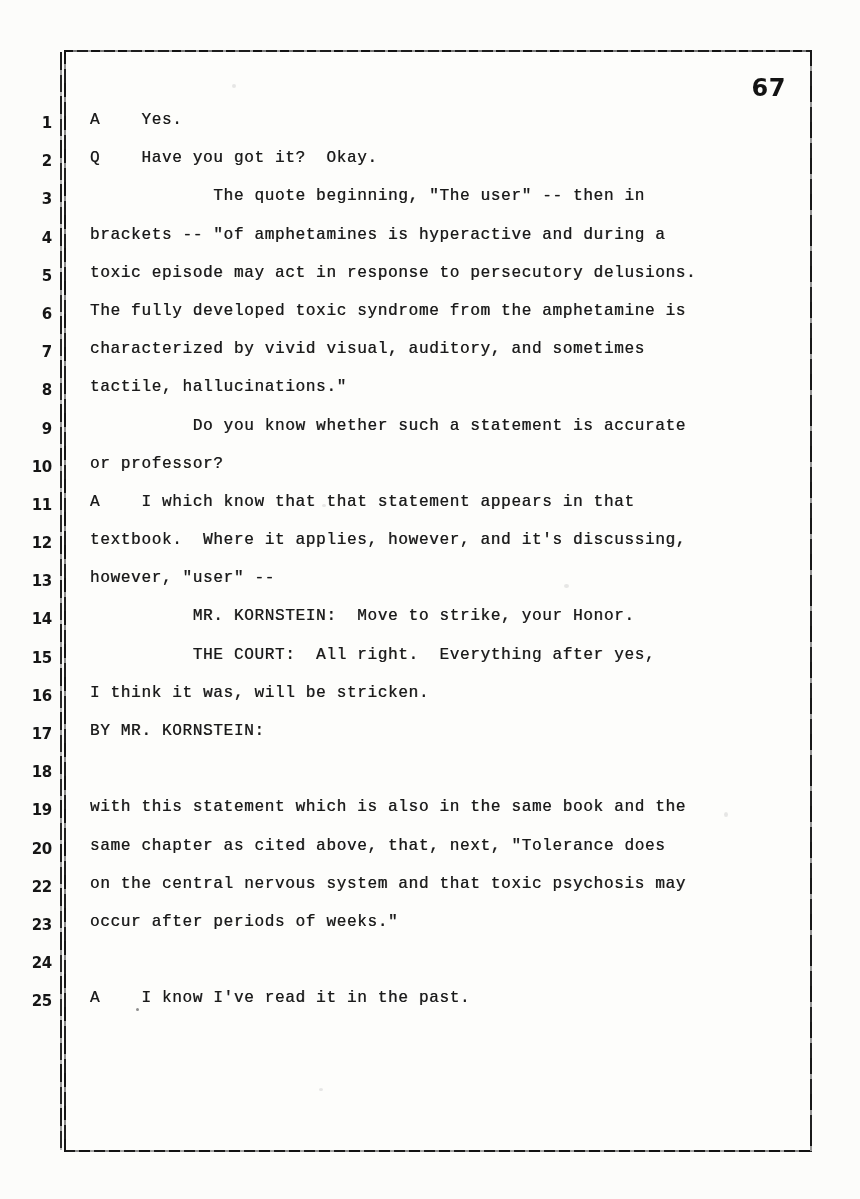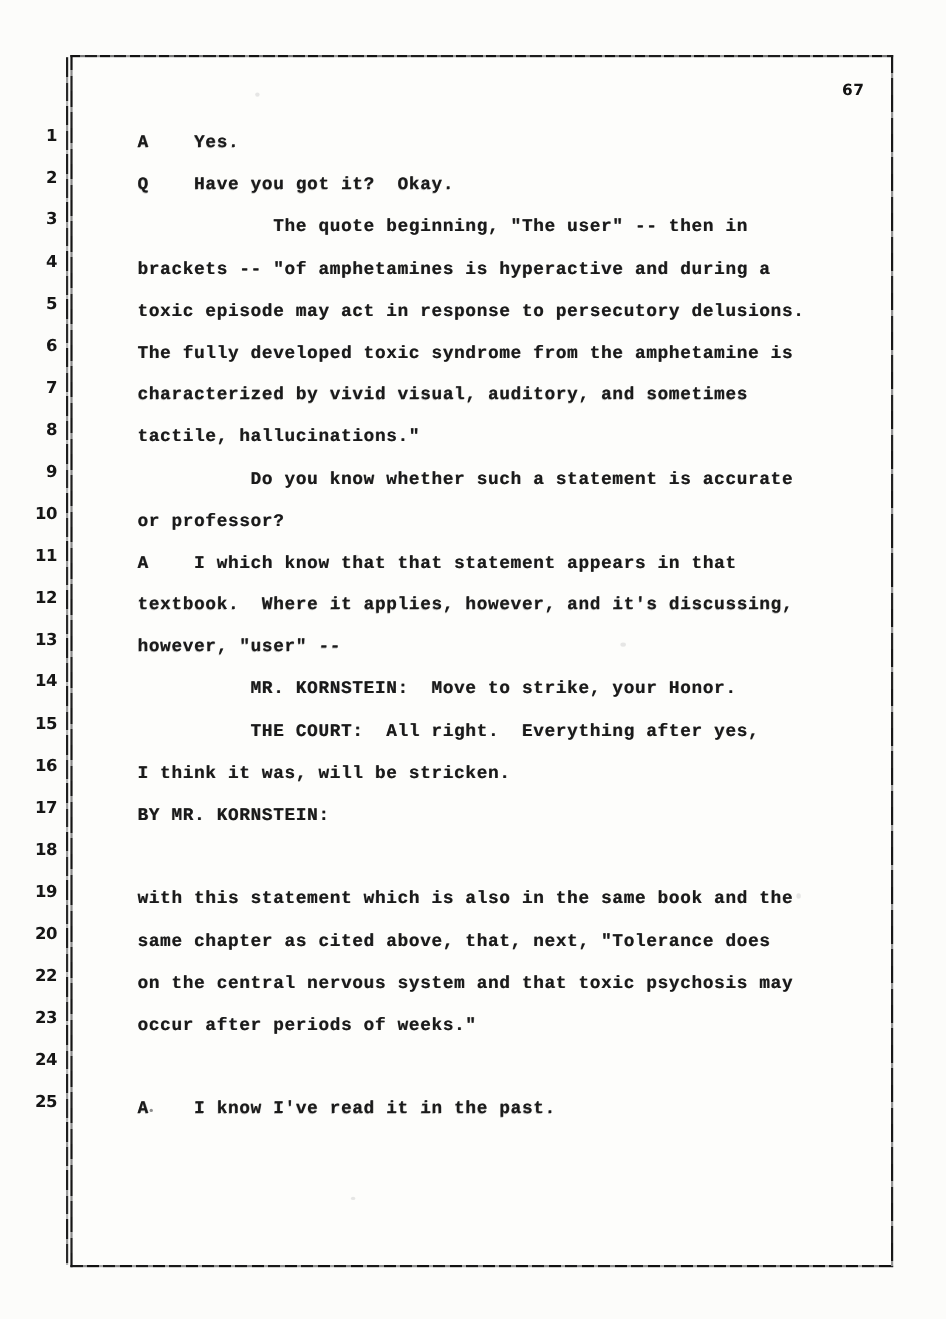--- a/index.html
+++ b/index.html
@@ -82,21 +82,21 @@
       #2a2a2a 23px, #2a2a2a 40px,
       #b5b5b5 40px, #b5b5b5 44px);
   }
 
   
   #page-number {
     position: absolute;
     right: 26px;
     top: 24px;
     font-family: "DejaVu Sans", "Liberation Sans", sans-serif;
-    font-size: 14px;
+    font-size: 24px;
     font-weight: bold;
     color: #131313;
     letter-spacing: 0.5px;
   }
 
   
   #lines {
     position: absolute;
     left: 0;
     top: 58px;
@@ -114,29 +114,28 @@
     text-align: right;
     font-family: "DejaVu Sans", "Liberation Sans", sans-serif;
     font-size: 15px;
     font-weight: bold;
     color: #161616;
     letter-spacing: -0.3px;
   }
   .linetext {
     position: absolute;
     left: 26px;
-    top: 13px;
+    top: 3px;
     font-family: "Liberation Mono", "DejaVu Sans Mono", monospace;
     font-size: 16.1px;
     letter-spacing: 0.62px;
     color: #1a1a1a;
     white-space: pre;
-    font-weight: 700;
+    font-weight: 400;
     text-shadow: 0.35px 0 0 rgba(25,25,25,0.55), -0.3px 0.3px 0 rgba(40,40,40,0.30);
-    margin-left: 35px;
   }
 
   
   .speck {
     position: absolute;
     width: 3px;
     height: 3px;
     background: #8e8e8e;
     border-radius: 50%;
   }

